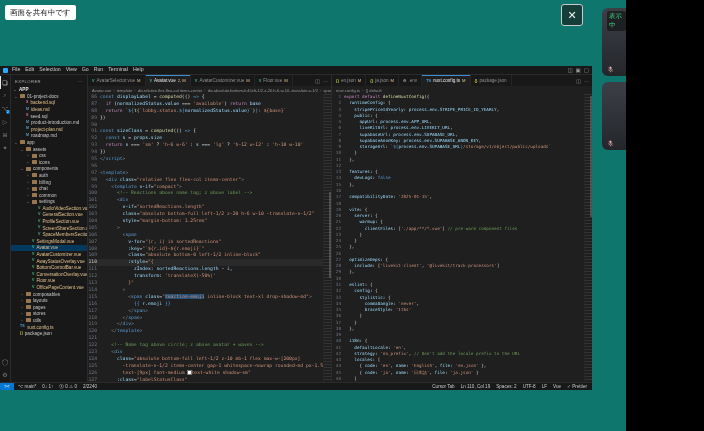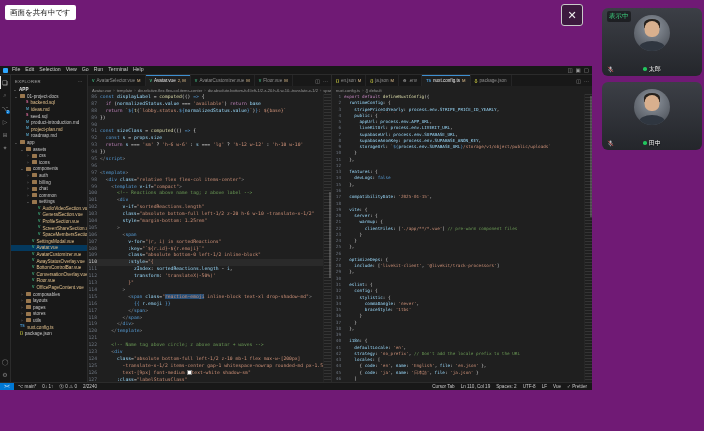--- a/index.html
+++ b/index.html
@@ -1,17 +1,17 @@
 <!DOCTYPE html>
 <html><head>
 <meta charset="utf-8">
 <style>
   *{box-sizing:border-box;margin:0;padding:0}
   html,body{background:#000}
-  #stage{position:relative;width:704px;height:431px;background:#701a75;overflow:hidden;
+  #stage{position:relative;width:626px;height:431px;background:#0f766e;overflow:hidden;
          font-family:"Liberation Sans",sans-serif;color:#ccc}
 
   
   .share-badge{position:absolute;left:5px;top:5px;background:#fff;color:#111;
     font-size:7.5px;line-height:1;padding:3.5px 5px;border-radius:2px;white-space:nowrap;z-index:5}
   .close-btn{position:absolute;left:561px;top:4px;width:22px;height:22px;background:rgba(25,25,25,.6);
     border:1px solid #c9c9c9;border-radius:3px;color:#eee;font-size:11px;display:flex;
     align-items:center;justify-content:center;z-index:5;cursor:pointer}
 
   

